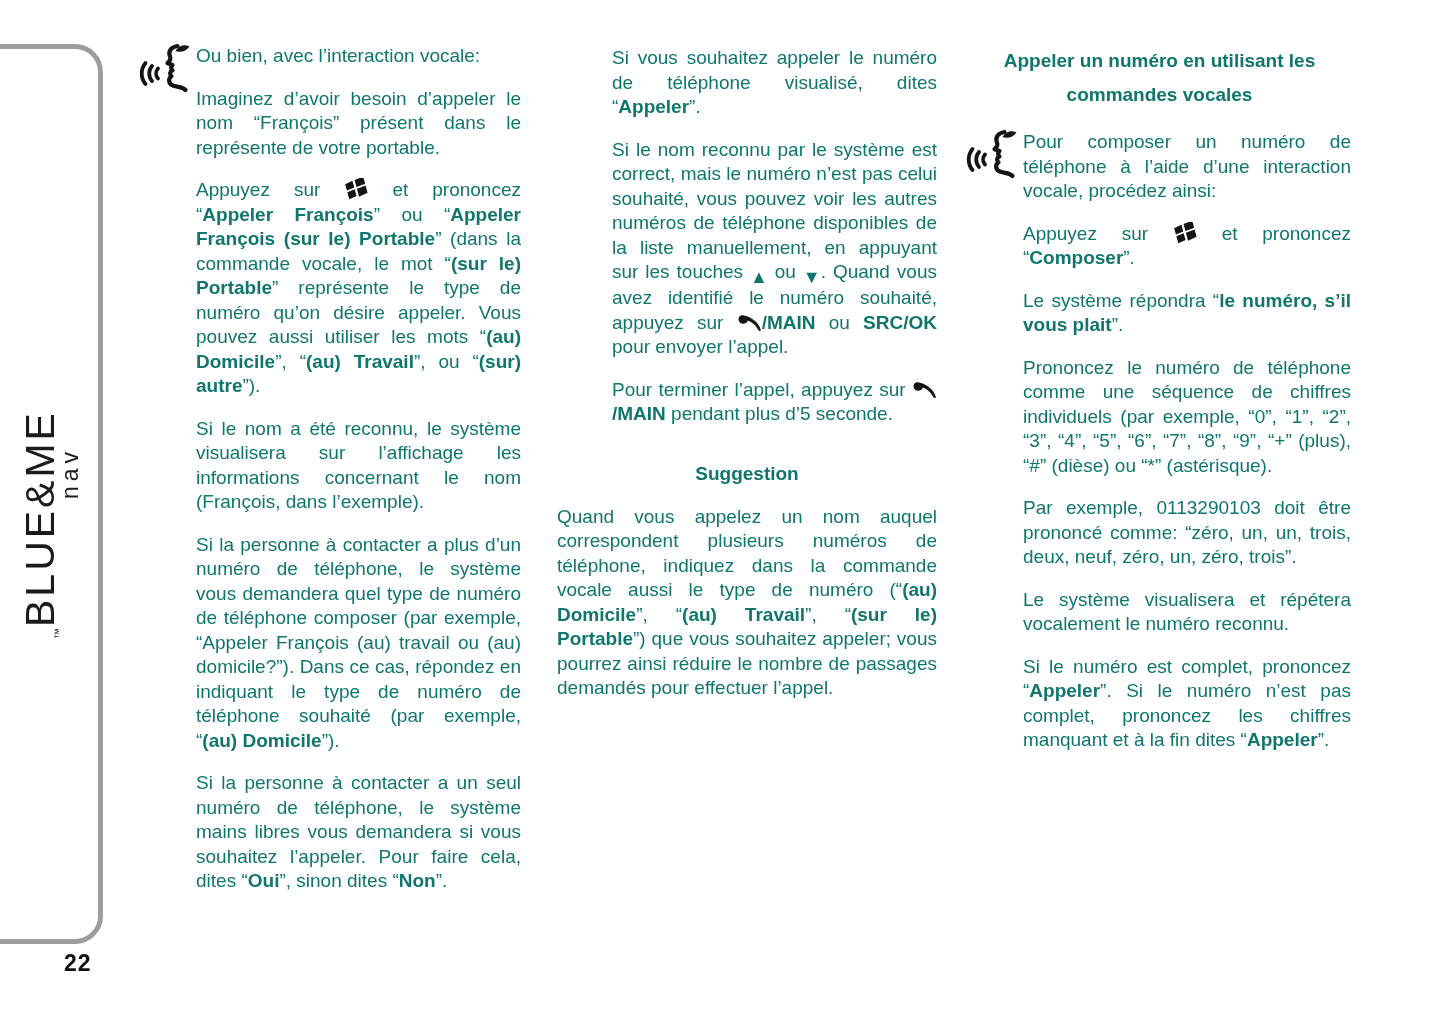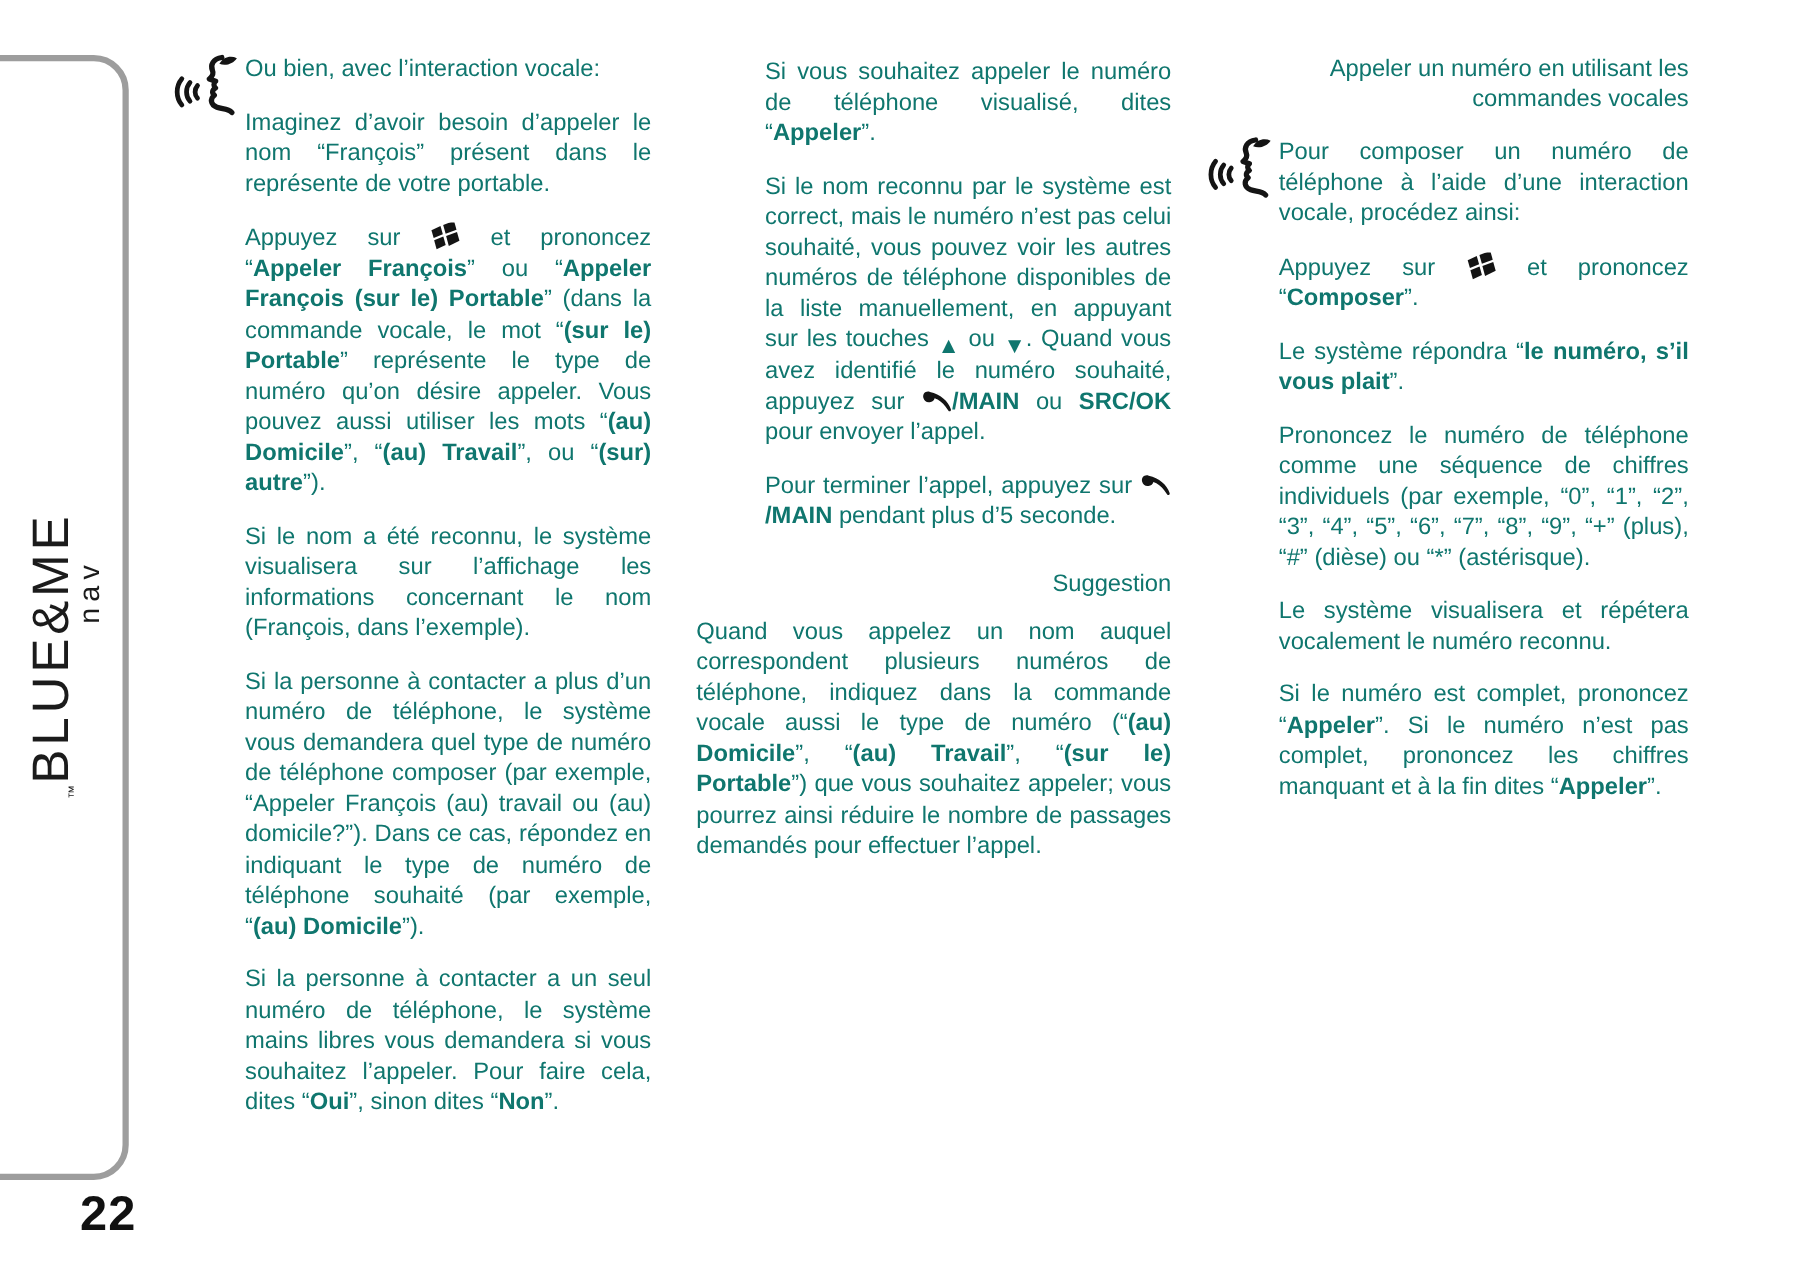--- a/index.html
+++ b/index.html
@@ -19,32 +19,32 @@
     position:absolute;left:96px;top:455px;width:270px;height:80px;
     transform:translate(-50%,-50%) rotate(-90deg);
     color:#1b1b1b;
   }
   .logo-main{font-size:41px;letter-spacing:3px;white-space:nowrap;font-weight:500;}
   .logo-main .tm{font-size:11px;vertical-align:-8px;letter-spacing:0;margin-right:1px;}
   .logo-sub{font-size:23px;letter-spacing:5px;text-align:right;padding-right:78px;margin-top:-7px;}
 
   .page-num{
     position:absolute;left:64px;top:950px;
-    font-size:39px;font-weight:bold;letter-spacing:1px;color:#111;
+    font-size:23px;font-weight:bold;letter-spacing:1px;color:#111;
   }
 
   
   .col{position:absolute;top:44px;font-size:19px;line-height:24.5px;text-align:justify;color:#0f766e;}
   .col-1{left:141px;width:380px;}
   .col-2{left:557px;width:380px;top:46px;}
   .col-3{left:968px;width:383px;}
 
   .para{margin:0 0 18px 0;}
   .indent{margin-left:55px;position:relative;}
-  .heading{font-weight:normal;text-align:right;line-height:24px;}
+  .heading{font-weight:bold;text-align:center;line-height:34px;}
   .col .heading:not(:first-child){margin-top:30px;margin-bottom:14px;}
   b{font-weight:bold;}
 
   .hang-icon{position:absolute;left:-59px;top:-4px;width:55px;height:60px;}
   .hang-icon svg{width:100%;height:100%;display:block;}
   .inline-icon{display:inline-block;vertical-align:-4px;line-height:0;}
   .inline-icon svg{display:inline-block;}
   .tri{font-size:18px;line-height:1;vertical-align:-1px;display:inline-block;}
 </style>
 </head>
@@ -114,18 +114,19 @@
         <p class="para indent"><span>Appuyez sur </span><span class="inline-icon"><svg viewBox="0 0 26 24" width="24" height="22">
               <g transform="rotate(-12 13 12)" fill="#141414">
                 <path d="M2.5 4.5 L11 2.5 L11.5 10 L3 11.5 Z"></path>
                 <path d="M13.5 2 L23.5 0.5 L24 8.5 L14 10 Z"></path>
                 <path d="M3 13.5 L11.5 12 L12 19.5 L3.5 21.5 Z"></path>
                 <path d="M14 12 L24 10.5 L24.5 18.5 L14.5 21 Z"></path>
               </g>
             </svg></span><span> et prononcez “</span><b>Composer</b><span>”.</span></p>
         <p class="para indent"><span>Le système répondra “</span><b>le numéro, s’il vous plait</b><span>”.</span></p>
         <p class="para indent"><span>Prononcez le numéro de téléphone comme une séquence de chiffres individuels (par exemple, “0”, “1”, “2”, “3”, “4”, “5”, “6”, “7”, “8”, “9”, “+” (plus), “#” (dièse) ou “*” (astérisque).</span></p>
+        <p class="para indent"><span>Par exemple, 0113290103 doit être prononcé comme: “zéro, un, un, trois, deux, neuf, zéro, un, zéro, trois”.</span></p>
         <p class="para indent"><span>Le système visualisera et répétera vocalement le numéro reconnu.</span></p>
         <p class="para indent"><span>Si le numéro est complet, prononcez “</span><b>Appeler</b><span>”. Si le numéro n’est pas complet, prononcez les chiffres manquant et à la fin dites “</span><b>Appeler</b><span>”.</span></p>
       </section>
   </main>
 
 </div>
 
 </body></html>

